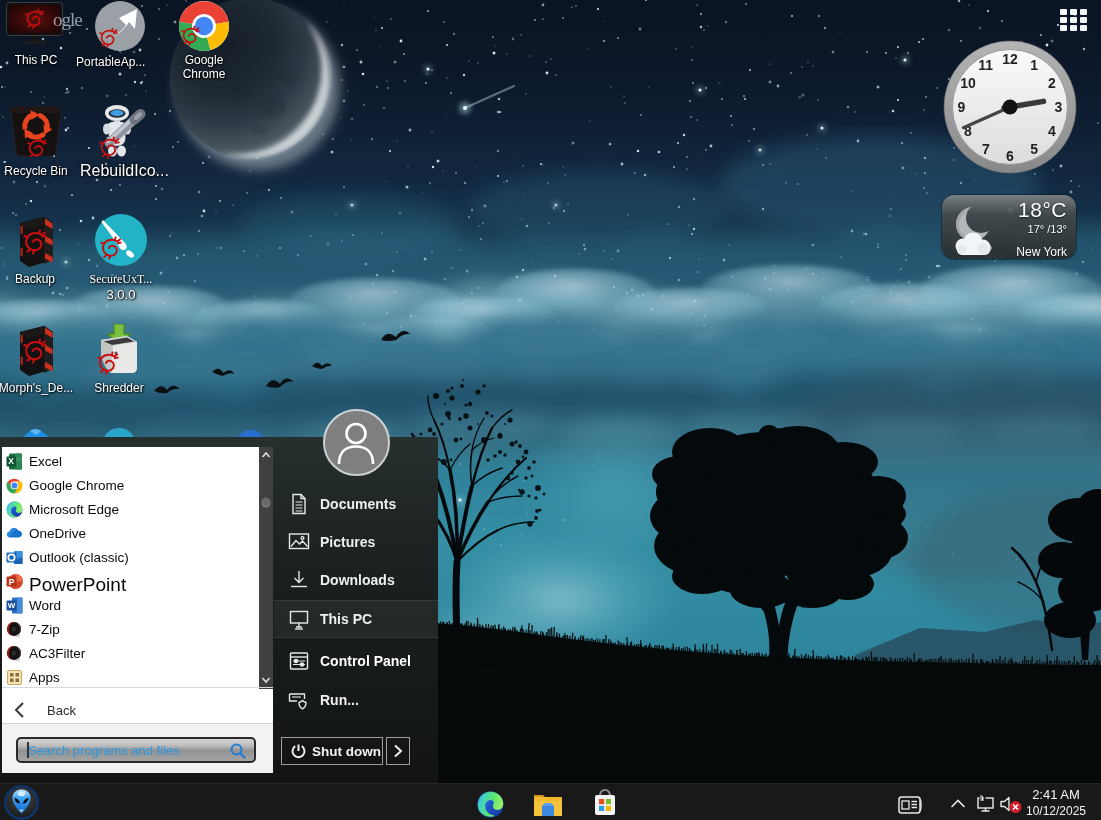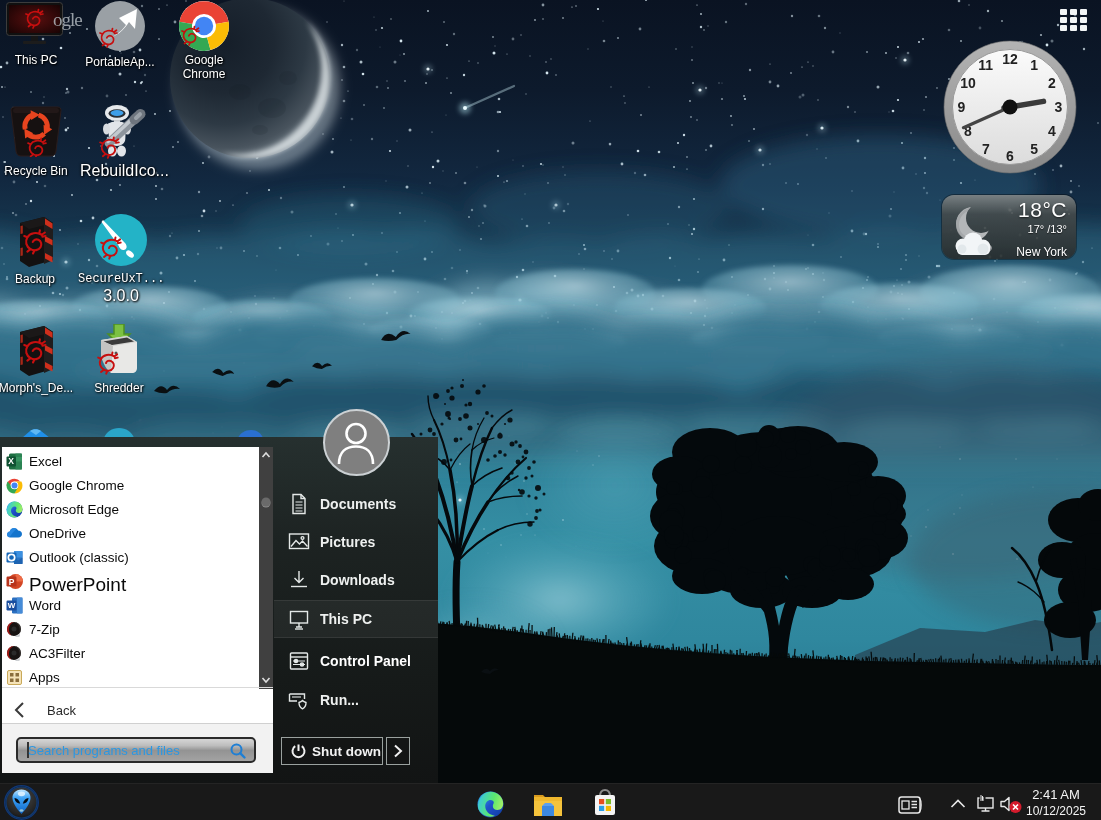--- a/index.html
+++ b/index.html
@@ -1311,21 +1311,21 @@
 <path d="M12,40 C21,37 28,32 33,25 L26,18 L44,9 L42,29 L36,22 C31,30 23,37 12,40 Z" fill="#fff"></path>
 <g transform="translate(6,29)">
           <g stroke="#c60f0f" fill="none" stroke-width="1.7" stroke-linecap="round">
 <path d="M15,3 C11,0.5 5.5,1.5 3.5,5 C1.5,8.5 2.5,12.5 6,14.5 C9,16.2 12.5,15.5 14,13 C15.3,10.8 14.6,8 12.3,7 C10.4,6.2 8.4,7 7.8,8.8"></path>
 <path d="M15,3 L17.5,1.2 M15.5,4.5 L18,4 M13,2 L13.5,-0.5"></path>
 <path d="M6,14.5 L3.5,16.5 M9,15.8 L8,18"></path>
 <path d="M3.5,5 L1,4"></path>
 </g>
         </g>
 </svg></div>
-<div style="position:absolute;left:76px;top:55px;width:88px;text-align:center;color:#fff;font-size:12px;font-family:'Liberation Sans',sans-serif;text-shadow:1px 1px 2px #000,0 0 3px #000;line-height:14px">PortableAp...</div>
+<div style="position:absolute;left:76px;top:55px;width:88px;color:#fff;font-size:12px;font-family:'Liberation Sans',sans-serif;text-shadow:1px 1px 2px #000,0 0 3px #000;line-height:14px">PortableAp...</div>
     <div style="position:absolute;left:178px;top:0px;width:52px;height:52px"><svg width="52" height="52" viewBox="0 0 52 52" xmlns="http://www.w3.org/2000/svg">
 <circle cx="26" cy="26" r="25" fill="#fff"></circle>
 <path d="M1.4,21.7 A25,25 0 0 1 50.6,21.7 L37.8,23.9 A12,12 0 0 0 14.2,23.9 Z" fill="#ea4335"></path>
 <path d="M1.4,21.7 A25,25 0 0 0 32.5,50.1 L29.1,37.6 A12,12 0 0 1 14.2,23.9 Z" fill="#34a853"></path>
 <path d="M32.5,50.1 A25,25 0 0 0 50.6,21.7 L37.8,23.9 A12,12 0 0 1 29.1,37.6 Z" fill="#fbbc05"></path>
 <circle cx="26" cy="26" r="11" fill="#fff"></circle>
 <circle cx="26" cy="26" r="9.2" fill="#4285f4"></circle>
 <g transform="translate(3,27)">
           <g stroke="#c60f0f" fill="none" stroke-width="1.7" stroke-linecap="round">
 <path d="M15,3 C11,0.5 5.5,1.5 3.5,5 C1.5,8.5 2.5,12.5 6,14.5 C9,16.2 12.5,15.5 14,13 C15.3,10.8 14.6,8 12.3,7 C10.4,6.2 8.4,7 7.8,8.8"></path>
@@ -1419,22 +1419,22 @@
 <ellipse cx="36" cy="41" rx="4.5" ry="2.8" transform="rotate(42,36,41)" fill="#fff"></ellipse>
 <g transform="translate(6,25) scale(1.15)">
           <g stroke="#c60f0f" fill="none" stroke-width="1.7" stroke-linecap="round">
 <path d="M15,3 C11,0.5 5.5,1.5 3.5,5 C1.5,8.5 2.5,12.5 6,14.5 C9,16.2 12.5,15.5 14,13 C15.3,10.8 14.6,8 12.3,7 C10.4,6.2 8.4,7 7.8,8.8"></path>
 <path d="M15,3 L17.5,1.2 M15.5,4.5 L18,4 M13,2 L13.5,-0.5"></path>
 <path d="M6,14.5 L3.5,16.5 M9,15.8 L8,18"></path>
 <path d="M3.5,5 L1,4"></path>
 </g>
         </g>
 </svg></div>
-<div style="position:absolute;left:78px;top:272px;width:86px;text-align:center;color:#fff;font-size:12px;font-family:Liberation Mono, monospace;text-shadow:1px 1px 2px #000,0 0 3px #000;line-height:14px">SecureUxT...</div>
-    <div style="position:absolute;left:78px;top:287px;width:86px;text-align:center;color:#fff;font-size:16px;font-family:'Liberation Sans',sans-serif;text-shadow:1px 1px 2px #000,0 0 3px #000">3.0.0</div>
+<div style="position:absolute;left:78px;top:272px;width:86px;text-align:center;color:#fff;font-size:12px;font-family:Liberation Serif, serif;text-shadow:1px 1px 2px #000,0 0 3px #000;line-height:14px">SecureUxT...</div>
+    <div style="position:absolute;left:78px;top:287px;width:86px;text-align:center;color:#fff;font-size:13px;font-family:'Liberation Sans',sans-serif;text-shadow:1px 1px 2px #000,0 0 3px #000">3.0.0</div>
     <div style="position:absolute;left:13px;top:323px;width:44px;height:56px"><svg width="46" height="56" viewBox="0 0 46 56" xmlns="http://www.w3.org/2000/svg">
 <path d="M7,9 L31,3 L40,9 L40,46 L16,53 L7,47 Z" fill="#131111"></path>
 <path d="M31,3 L40,9 L40,46 L31,50 Z" fill="#201d1d"></path>
 <path d="M7,9 L31,3 L40,9 L16,15 Z" fill="#1b1818"></path>
 <g fill="#d8301c">
  <path d="M32,4.5 L39.5,9.5 L39.5,15 L32,10.5 Z" opacity="0.95"></path>
  <path d="M32,22 L39.5,26 L39.5,31.5 L32,27.5 Z" opacity="0.95"></path>
  <path d="M32,39 L39.5,43 L39.5,48.5 L32,44.5 Z" opacity="0.95"></path>
  <path d="M7.5,12 L9.8,11.4 L9.8,19.5 L7.5,20.1 Z" opacity="0.75"></path>
  <path d="M7.5,34 L9.8,33.4 L9.8,41.5 L7.5,42.1 Z" opacity="0.75"></path>

